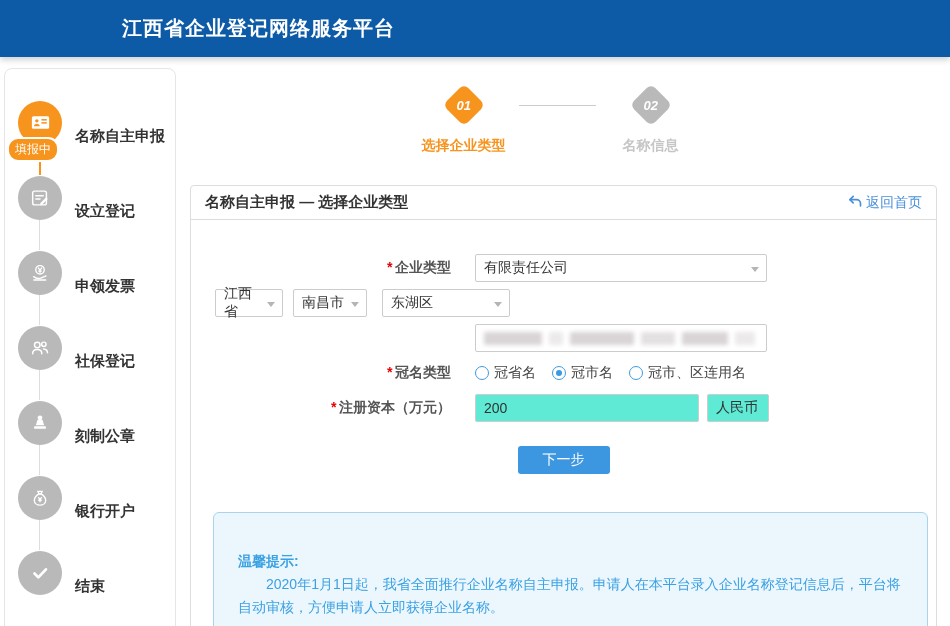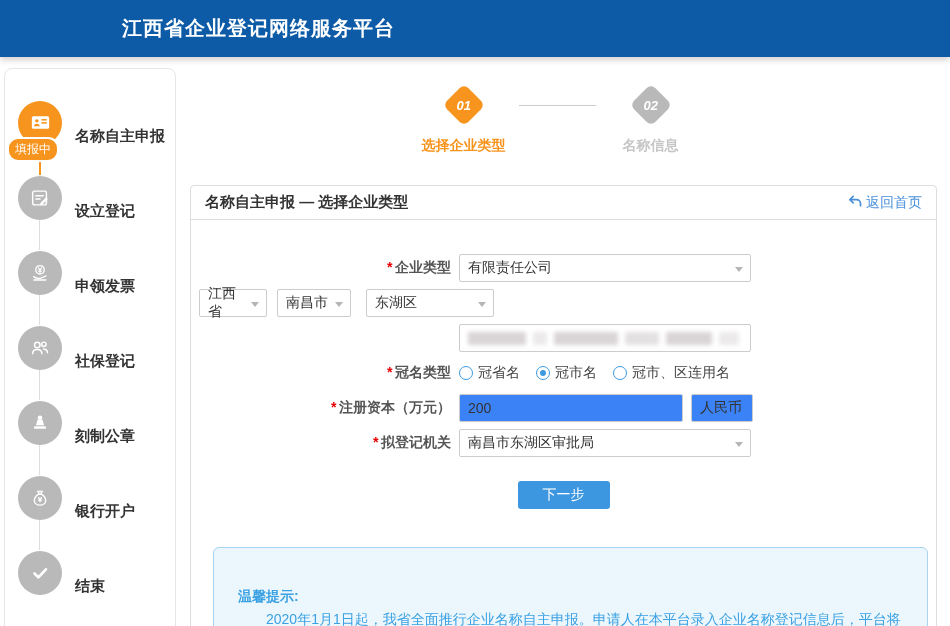--- a/index.html
+++ b/index.html
@@ -45,32 +45,32 @@
                   padding:0 14px; border-bottom:1px solid #ddd;gap:48px; }
   .panel-title { font-size:15px; font-weight:bold; color:#333; }
   .back-link { display:flex; align-items:center; gap:4px; color:#4a90d9; font-size:14px;
                cursor:pointer; text-decoration:none; }
 
   
   .form { padding-top:34px; }
   .f-row { display:flex; align-items:center; margin-bottom:7px; min-height:28px; }
   .f-label { width:260px; text-align:right; font-size:14px; font-weight:bold; color:#555; flex:none; }
   .req { color:#e60000; margin-right:3px; }
-  .f-controls { margin-left:8px; display:flex; align-items:center; }
+  .f-controls { margin-left:24px; display:flex; align-items:center; }
   .sel { position:relative; height:28px; border:1px solid #ccc; border-radius:2px; background:#fff;
          display:flex; align-items:center; padding:0 22px 0 8px; font-size:14px; color:#333; cursor:pointer; }
   .sel .caret { position:absolute; right:7px; top:12px; width:0; height:0;
                 border-left:4px solid transparent; border-right:4px solid transparent;
                 border-top:5px solid #b5b5b5; }
   .sel.wide { width:292px; }
   .sel.province { width:68px; margin-right:10px; }
   .sel.city { width:74px; margin-right:15px; }
   .sel.district { width:128px; }
   .input { height:28px; border:1px solid #ccc; border-radius:2px; font-size:14px; color:#333;
-           padding:0 8px; font-family:inherit; background:#3b82f6; }
+           padding:0 8px; font-family:inherit; background:#5eead4; }
   .input.capital { width:224px; }
   .blurred-box { width:292px; height:28px; border:1px solid #ccc; border-radius:2px; background:#fff;
                  display:flex; align-items:center; gap:7px; padding:0 8px; overflow:hidden; }
   .blur-chunk { height:13px; background:#d9d4d6; filter:blur(2px); border-radius:1px; flex:none; }
   .currency-box { width:62px; margin-left:8px; display:flex; align-items:center; }
   .radio-group { display:flex; align-items:center; gap:16px; font-size:14px; color:#444; }
   .radio-opt { display:flex; align-items:center; gap:5px; cursor:pointer; }
   .radio { width:14px; height:14px; border:1px solid #3d9ae0; border-radius:50%;
            position:relative; flex:none; background:#fff; }
   .radio.checked::after { content:""; position:absolute; left:3px; top:3px; width:6px; height:6px;
@@ -279,29 +279,20 @@
       <div class="f-row">
         <span class="f-label"><i class="req">*</i><span>注册资本（万元）</span></span>
         <div class="f-controls">
           <input class="input capital" value="200" style="">
           <div class="input currency-box">
             <span>人民币</span>
           </div>
         </div>
       </div>
 
-      <div class="f-row">
-        <span class="f-label"><i class="req">*</i><span>拟登记机关</span></span>
-        <div class="f-controls">
-          <div class="sel wide">
-            <span>南昌市东湖区审批局</span>
-            <i class="caret"></i>
-          </div>
-        </div>
-      </div>
 
       <button class="next-btn">下一步</button>
 
       <div class="tip">
         <div class="tip-title">温馨提示:</div>
         <p>2020年1月1日起，我省全面推行企业名称自主申报。申请人在本平台录入企业名称登记信息后，平台将自动审核，方便申请人立即获得企业名称。</p>
 
       </div>
 
     </div>

